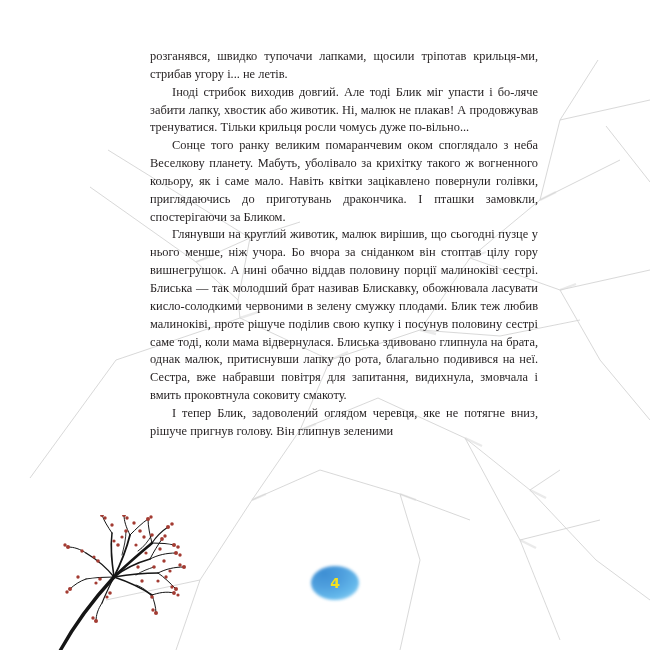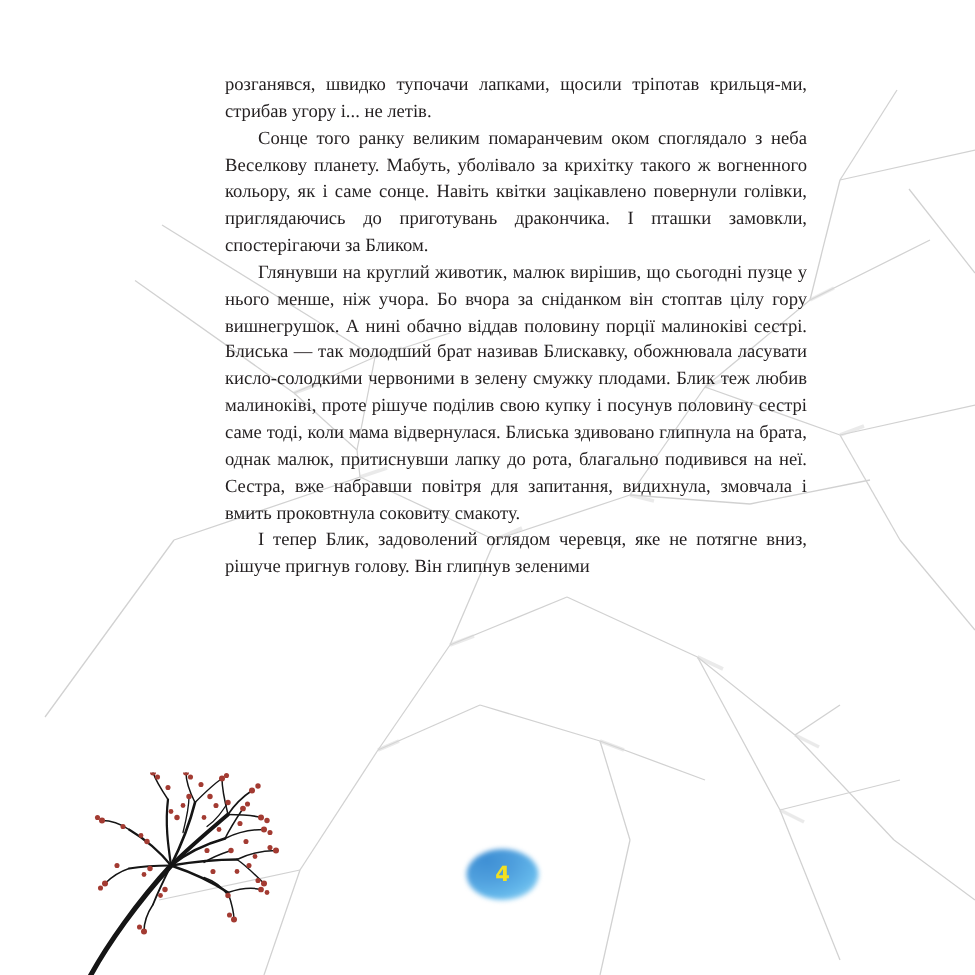--- a/index.html
+++ b/index.html
@@ -246,21 +246,22 @@
         <circle cx="82" cy="8" r="1.7"></circle>
       <circle cx="118" cy="56" r="1.6"></circle>
         <circle cx="106" cy="66" r="1.6"></circle>
       <circle cx="94" cy="38" r="1.6"></circle>
         <circle cx="70" cy="22" r="1.6"></circle>
     </g>
   </svg>
 
   <div id="text-column">
     <p class="para first">розганявся, швидко тупочачи лапками, щосили тріпотав крильця-ми, стрибав угору і... не летів.</p>
-    <p class="para">Сонце того ранку великим помаранчевим оком споглядало з неба Веселкову планету. Мабуть, уболівало за крихітку такого ж вогненного кольору, як і саме сонце. Навіть квітки зацікавлено повернули голівки, приглядаючись до приготувань дракончика. І пташки замовкли, спостерігаючи за Бликом.</p>
+    <p class="para">Іноді стрибок виходив довгий. Але тоді Блик міг упасти і бо-ляче забити лапку, хвостик або животик. Ні, малюк не плакав! А продовжував тренуватися. Тільки крильця росли чомусь дуже по-вільно...</p>
+    <p class="para">Сонце того ранку великим помаранчевим оком споглядало з неба Веселкову планету. Мабуть, уболівало за крихітку такого ж вогненного кольору, як і саме мало. Навіть квітки зацікавлено повернули голівки, приглядаючись до приготувань дракончика. І пташки замовкли, спостерігаючи за Бликом.</p>
     <p class="para">Глянувши на круглий животик, малюк вирішив, що сьогодні пузце у нього менше, ніж учора. Бо вчора за сніданком він стоптав цілу гору вишнегрушок. А нині обачно віддав половину порції малиноківі сестрі. Блиська — так молодший брат називав Блискавку, обожнювала ласувати кисло-солодкими червоними в зелену смужку плодами. Блик теж любив малиноківі, проте рішуче поділив свою купку і посунув половину сестрі саме тоді, коли мама відвернулася. Блиська здивовано глипнула на брата, однак малюк, притиснувши лапку до рота, благально подивився на неї. Сестра, вже набравши повітря для запитання, видихнула, змовчала і вмить проковтнула соковиту смакоту.</p>
     <p class="para">І тепер Блик, задоволений оглядом черевця, яке не потягне вниз, рішуче пригнув голову. Він глипнув зеленими</p>
   </div>
 
   <div id="page-number">
     <div class="blob"></div>
     <div class="num">4</div>
   </div>
 
 </div>

